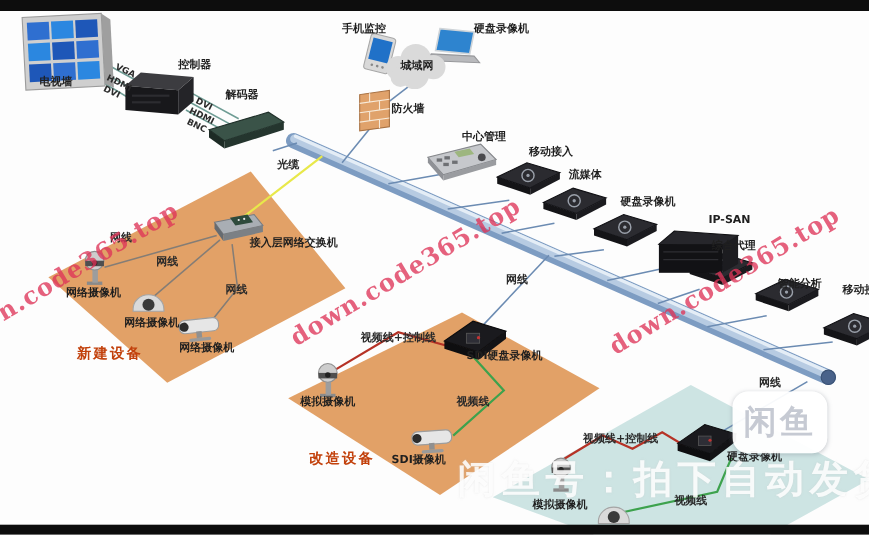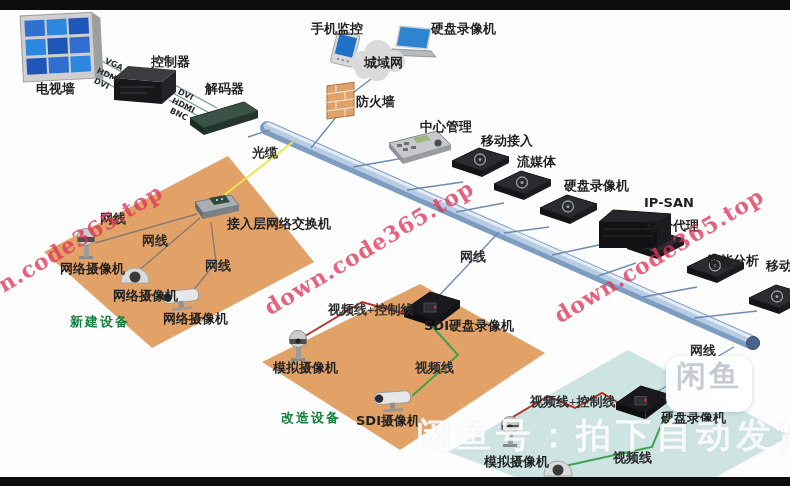--- a/index.html
+++ b/index.html
@@ -2,32 +2,32 @@
 <html><head>
 <meta charset="utf-8">
 <style>
   html,body{margin:0;padding:0;background:#222;}
   .stage{position:relative;width:790px;height:486px;background:#fdfdfd;overflow:hidden;
          font-family:"DejaVu Sans",sans-serif;}
   .bar{position:absolute;left:0;width:790px;background:#0d0d0d;}
   .bar.top{top:0;height:10px;}
   .bar.bottom{top:477px;height:9px;}
   svg.diagram{position:absolute;left:0;top:0;}
-  .lbl{position:absolute;font-size:13px;font-weight:600;color:#1f1f1f;white-space:nowrap;line-height:1;}
+  .lbl{position:absolute;font-size:10px;font-weight:600;color:#1f1f1f;white-space:nowrap;line-height:1;}
   .lbl.port{font-size:8px;color:#2c2c2c;transform:rotate(26deg);transform-origin:left top;}
-  .lbl.cable{font-weight:600;color:#2a2a2a;font-family:Liberation Serif, serif;}
-  .lbl.zone{font-size:13px;font-weight:800;color:#15803d;letter-spacing:2px;}
+  .lbl.cable{font-weight:600;color:#2a2a2a;}
+  .lbl.zone{font-size:13px;font-weight:800;color:#c2410c;letter-spacing:2px;}
   .wm{position:absolute;font-family:"DejaVu Serif",serif;font-size:22px;font-weight:600;
       color:rgba(222,52,88,0.78);transform:rotate(-31deg);transform-origin:left center;
       letter-spacing:1px;white-space:nowrap;}
   .banner{position:absolute;left:416px;top:412px;font-size:35px;font-weight:700;
       letter-spacing:5px;color:rgba(255,255,255,0.85);white-space:nowrap;
       text-shadow:0 0 2px rgba(200,200,200,0.4);}
   .xianyu-logo{position:absolute;left:666px;top:356px;width:86px;height:56px;
-      background:rgba(255,255,255,0.95);border-radius:14px;display:flex;align-items:flex-start;
+      background:rgba(255,255,255,0.95);border-radius:14px;display:flex;align-items:center;
       justify-content:center;font-size:30px;font-weight:700;color:#c6cad3;letter-spacing:3px;
       box-shadow:0 1px 4px rgba(120,130,140,0.35);}
 </style>
 </head>
 <body>
 
 <div class="stage">
 
   <svg class="diagram" width="790" height="486" viewBox="0 0 790 486">
     <defs>
@@ -210,22 +210,22 @@
 
     <use href="#ptzcam" transform="translate(76,228)"></use>
     <use href="#domecam" transform="translate(120,266)"></use>
     <use href="#bulletcam" transform="translate(162,290) rotate(-6)"></use>
     <use href="#ptzcam" transform="translate(288,330)"></use>
     <use href="#bulletcam" transform="translate(374,391) rotate(-4)"></use>
     <use href="#ptzcam" transform="translate(500,416)"></use>
     <use href="#domecam" transform="translate(543,459)"></use>
   </svg>
 
-  <div class="lbl" style="left:36px;top:82px">电视墙</div>
-  <div class="lbl" style="left:151px;top:55px">控制器</div>
+  <div class="lbl" style="left:36px;top:70px">电视墙</div>
+  <div class="lbl" style="left:162px;top:55px">控制器</div>
   <div class="lbl" style="left:205px;top:82px">解码器</div>
   <div class="lbl" style="left:311px;top:22px">手机监控</div>
   <div class="lbl" style="left:431px;top:22px">硬盘录像机</div>
   <div class="lbl" style="left:364px;top:56px">城域网</div>
   <div class="lbl" style="left:356px;top:95px">防火墙</div>
   <div class="lbl" style="left:420px;top:120px">中心管理</div>
   <div class="lbl" style="left:481px;top:134px">移动接入</div>
   <div class="lbl" style="left:517px;top:155px">流媒体</div>
   <div class="lbl" style="left:564px;top:179px">硬盘录像机</div>
   <div class="lbl" style="left:644px;top:196px">IP-SAN</div>

